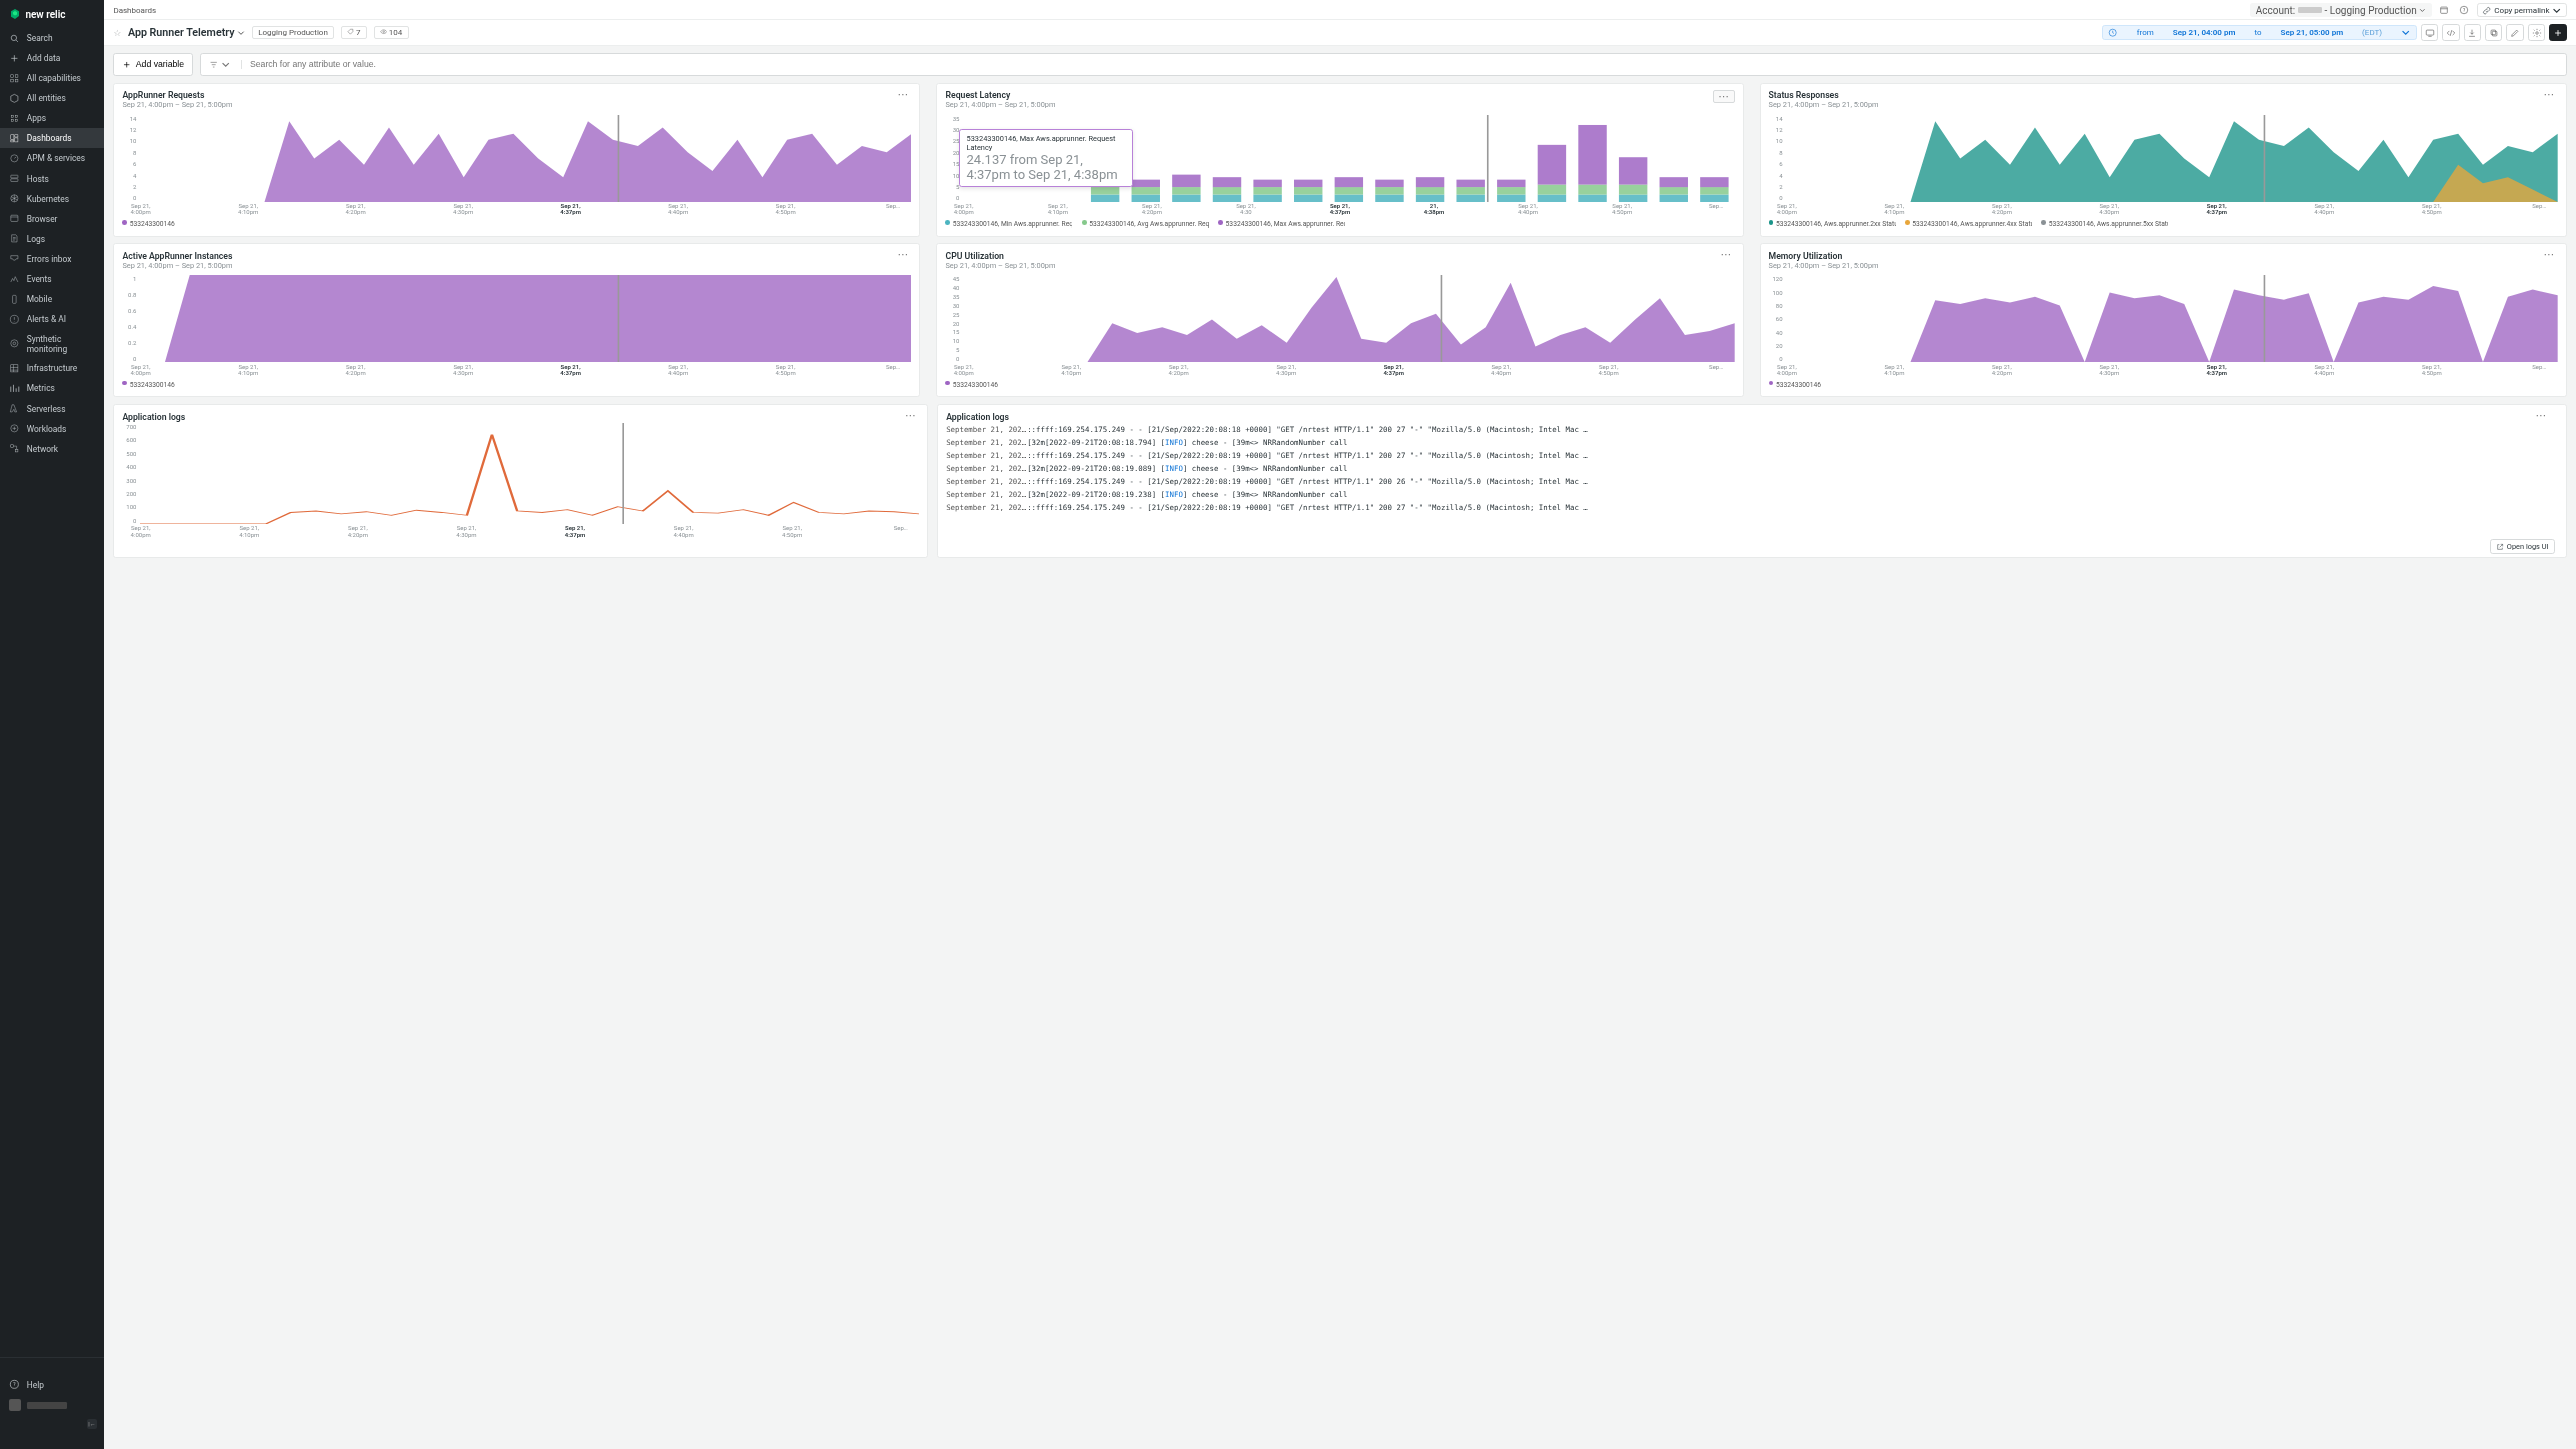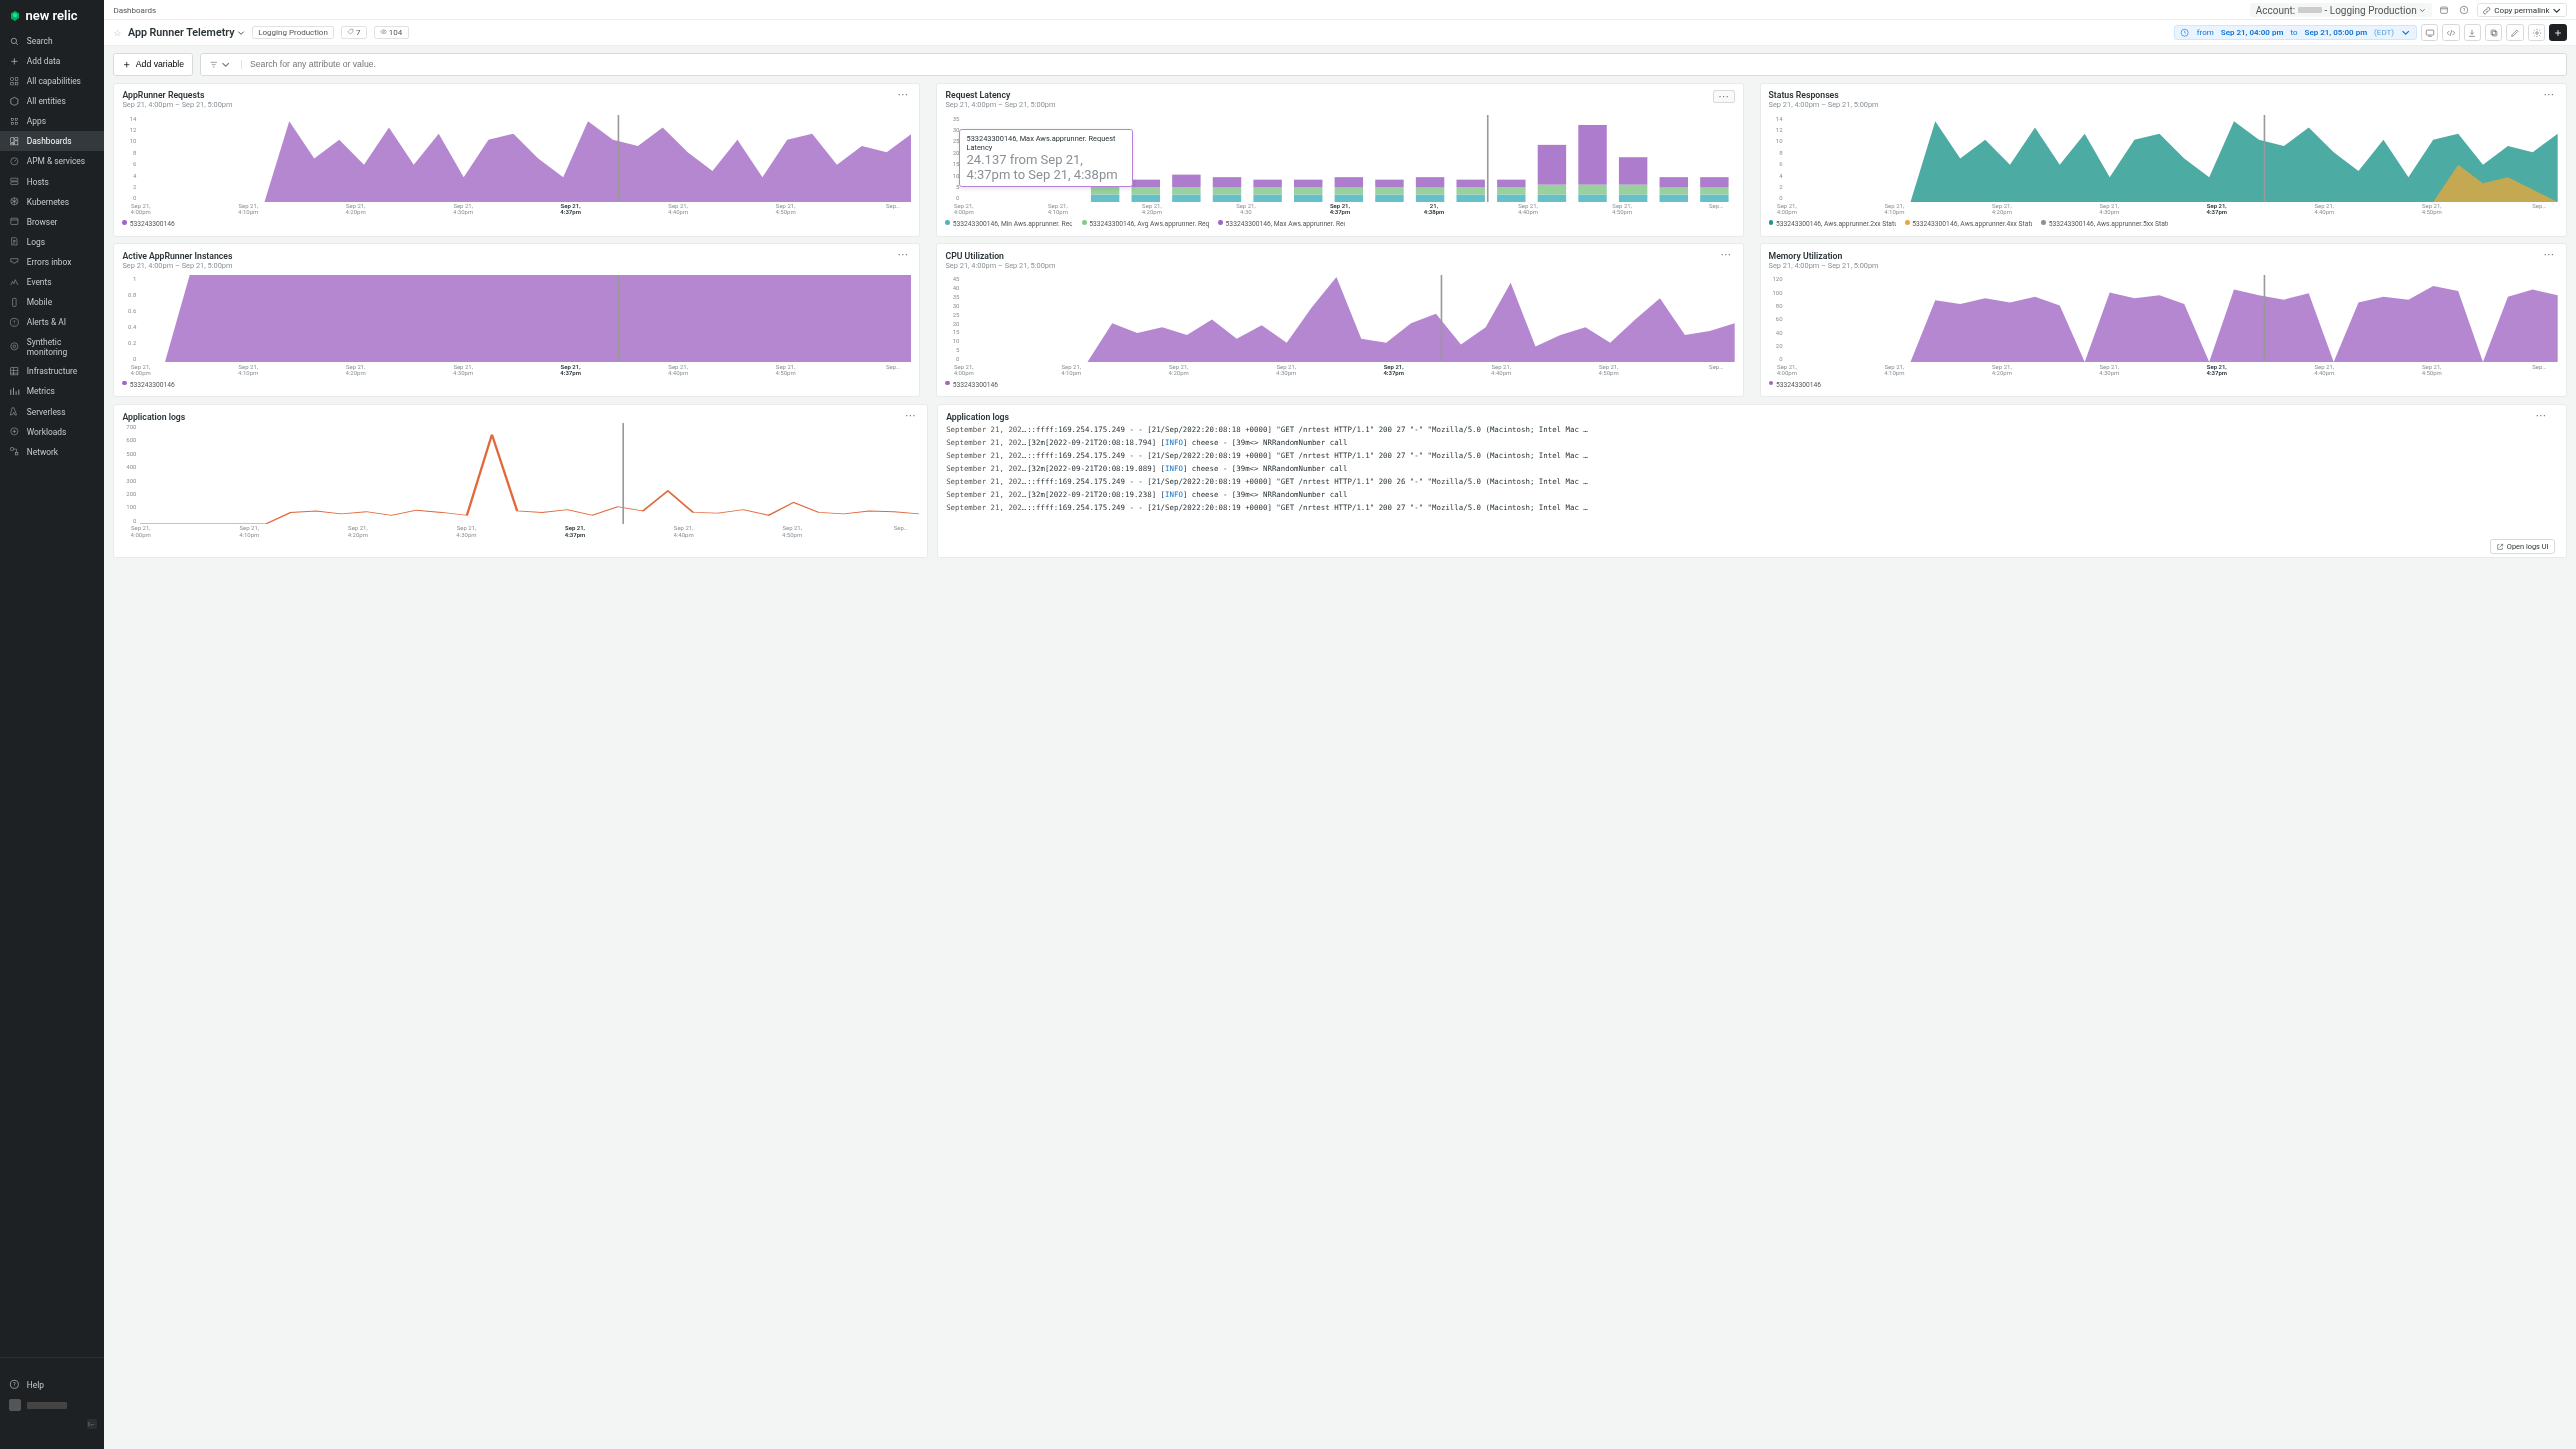--- a/index.html
+++ b/index.html
@@ -1,21 +1,21 @@
 <!DOCTYPE html>
 <html style="font-size:10.7px"><head>
 <meta charset="utf-8">
 <style>
 * { box-sizing: border-box; margin: 0; padding: 0; }
 body { font-family: -apple-system, BlinkMacSystemFont, "Segoe UI", Roboto, sans-serif; font-size: 8.7px; color: #293338; background: #f3f4f4; overflow: hidden; }
 .app { display: flex; height: 100vh; width: 100vw; }
 
 
 .sidebar { width: 104px; background: #1d2124; color: #c5cbcf; flex-shrink: 0; display: flex; flex-direction: column; }
-.logo { display: flex; align-items: center; gap: 4px; padding: 8px 9.4px 5.4px; color: #fff; font-weight: 600; font-size: 13px; }
+.logo { display: flex; align-items: center; gap: 4px; padding: 8px 9.4px 5.4px; color: #fff; font-weight: 600; font-size: 10px; }
 .logo svg { width: 12px; height: 12px; }
 .nav { flex: 1; overflow-y: auto; padding-top: 2.7px; }
 .nav-item { display: flex; align-items: center; gap: 6.7px; padding: 4.7px 9.4px; cursor: pointer; font-size: 8.4px; color: #c5cbcf; }
 .nav-item.active { background: #34393d; color: #fff; }
 .nav-item svg { width: 10.7px; height: 10.7px; flex-shrink: 0; }
 .nav-footer { padding: 17px 0; border-top: 0.7px solid #2a2f33; }
 .nav-user { display:flex; align-items:center; gap:5.4px; padding:4.7px 9.4px; }
 .nav-user .avatar { width:12px; height:12px; background:#555; border-radius:2px; }
 .nav-user .redact { width:40px; height:6.7px; background:#444; border-radius:1.3px; }
 .collapse-btn { display:flex; justify-content:flex-end; padding:2.7px 6.7px; }
@@ -36,21 +36,21 @@
 .perm-btn svg { width:9.4px;height:9.4px; }
 
 
 .titlebar { display:flex; align-items:center; justify-content:space-between; padding:4px 9.4px; background:#fff; border-bottom:0.7px solid #eceeee;}
 .title-left { display:flex; align-items:center; gap:6.7px; }
 .star { color:#a6a9aa; cursor:pointer; }
 .title { font-size:10.7px; font-weight:600; display:flex; align-items:center; gap:2.7px;}
 .chip { border:0.7px solid #e1e3e3; border-radius:2px; padding:1.3px 5.4px; font-size:8px; color:#555;}
 .chip svg { width:7.4px; height:7.4px; vertical-align:-0.7px; margin-right:1.3px;}
 .tr-right { display:flex; align-items:center; gap:4px; }
-.time-pill { display:flex; align-items:center; gap:7px; background:#eaf4fe; color:#0d73d6; border:0.7px solid #cfe6fb; border-radius:2.7px; padding:2px 5.4px; font-size:8px; cursor:pointer;}
+.time-pill { display:flex; align-items:center; gap:19px; background:#eaf4fe; color:#0d73d6; border:0.7px solid #cfe6fb; border-radius:2.7px; padding:2px 5.4px; font-size:8px; cursor:pointer;}
 .time-pill svg { width:9.4px; height:9.4px; }
 .time-pill b { font-weight:600; }
 .sq-btn { width:17.4px; height:17.4px; border:0.7px solid #d7dadb; border-radius:2.7px; display:flex; align-items:center; justify-content:center; cursor:pointer; background:#fff;}
 .sq-btn svg { width:10px; height:10px; color:#555;}
 .sq-btn.dark { background:#1d2124; border-color:#1d2124; }
 .sq-btn.dark svg { color:#fff; }
 
 
 .filterbar { display:flex; gap:6.7px; padding:6.7px 9.4px; background:#f3f4f4;}
 .addvar { display:flex; align-items:center; gap:4px; padding:4px 8px; border:0.7px solid #d7dadb; background:#fff; border-radius:2.7px; font-size:8.7px; cursor:pointer;}

